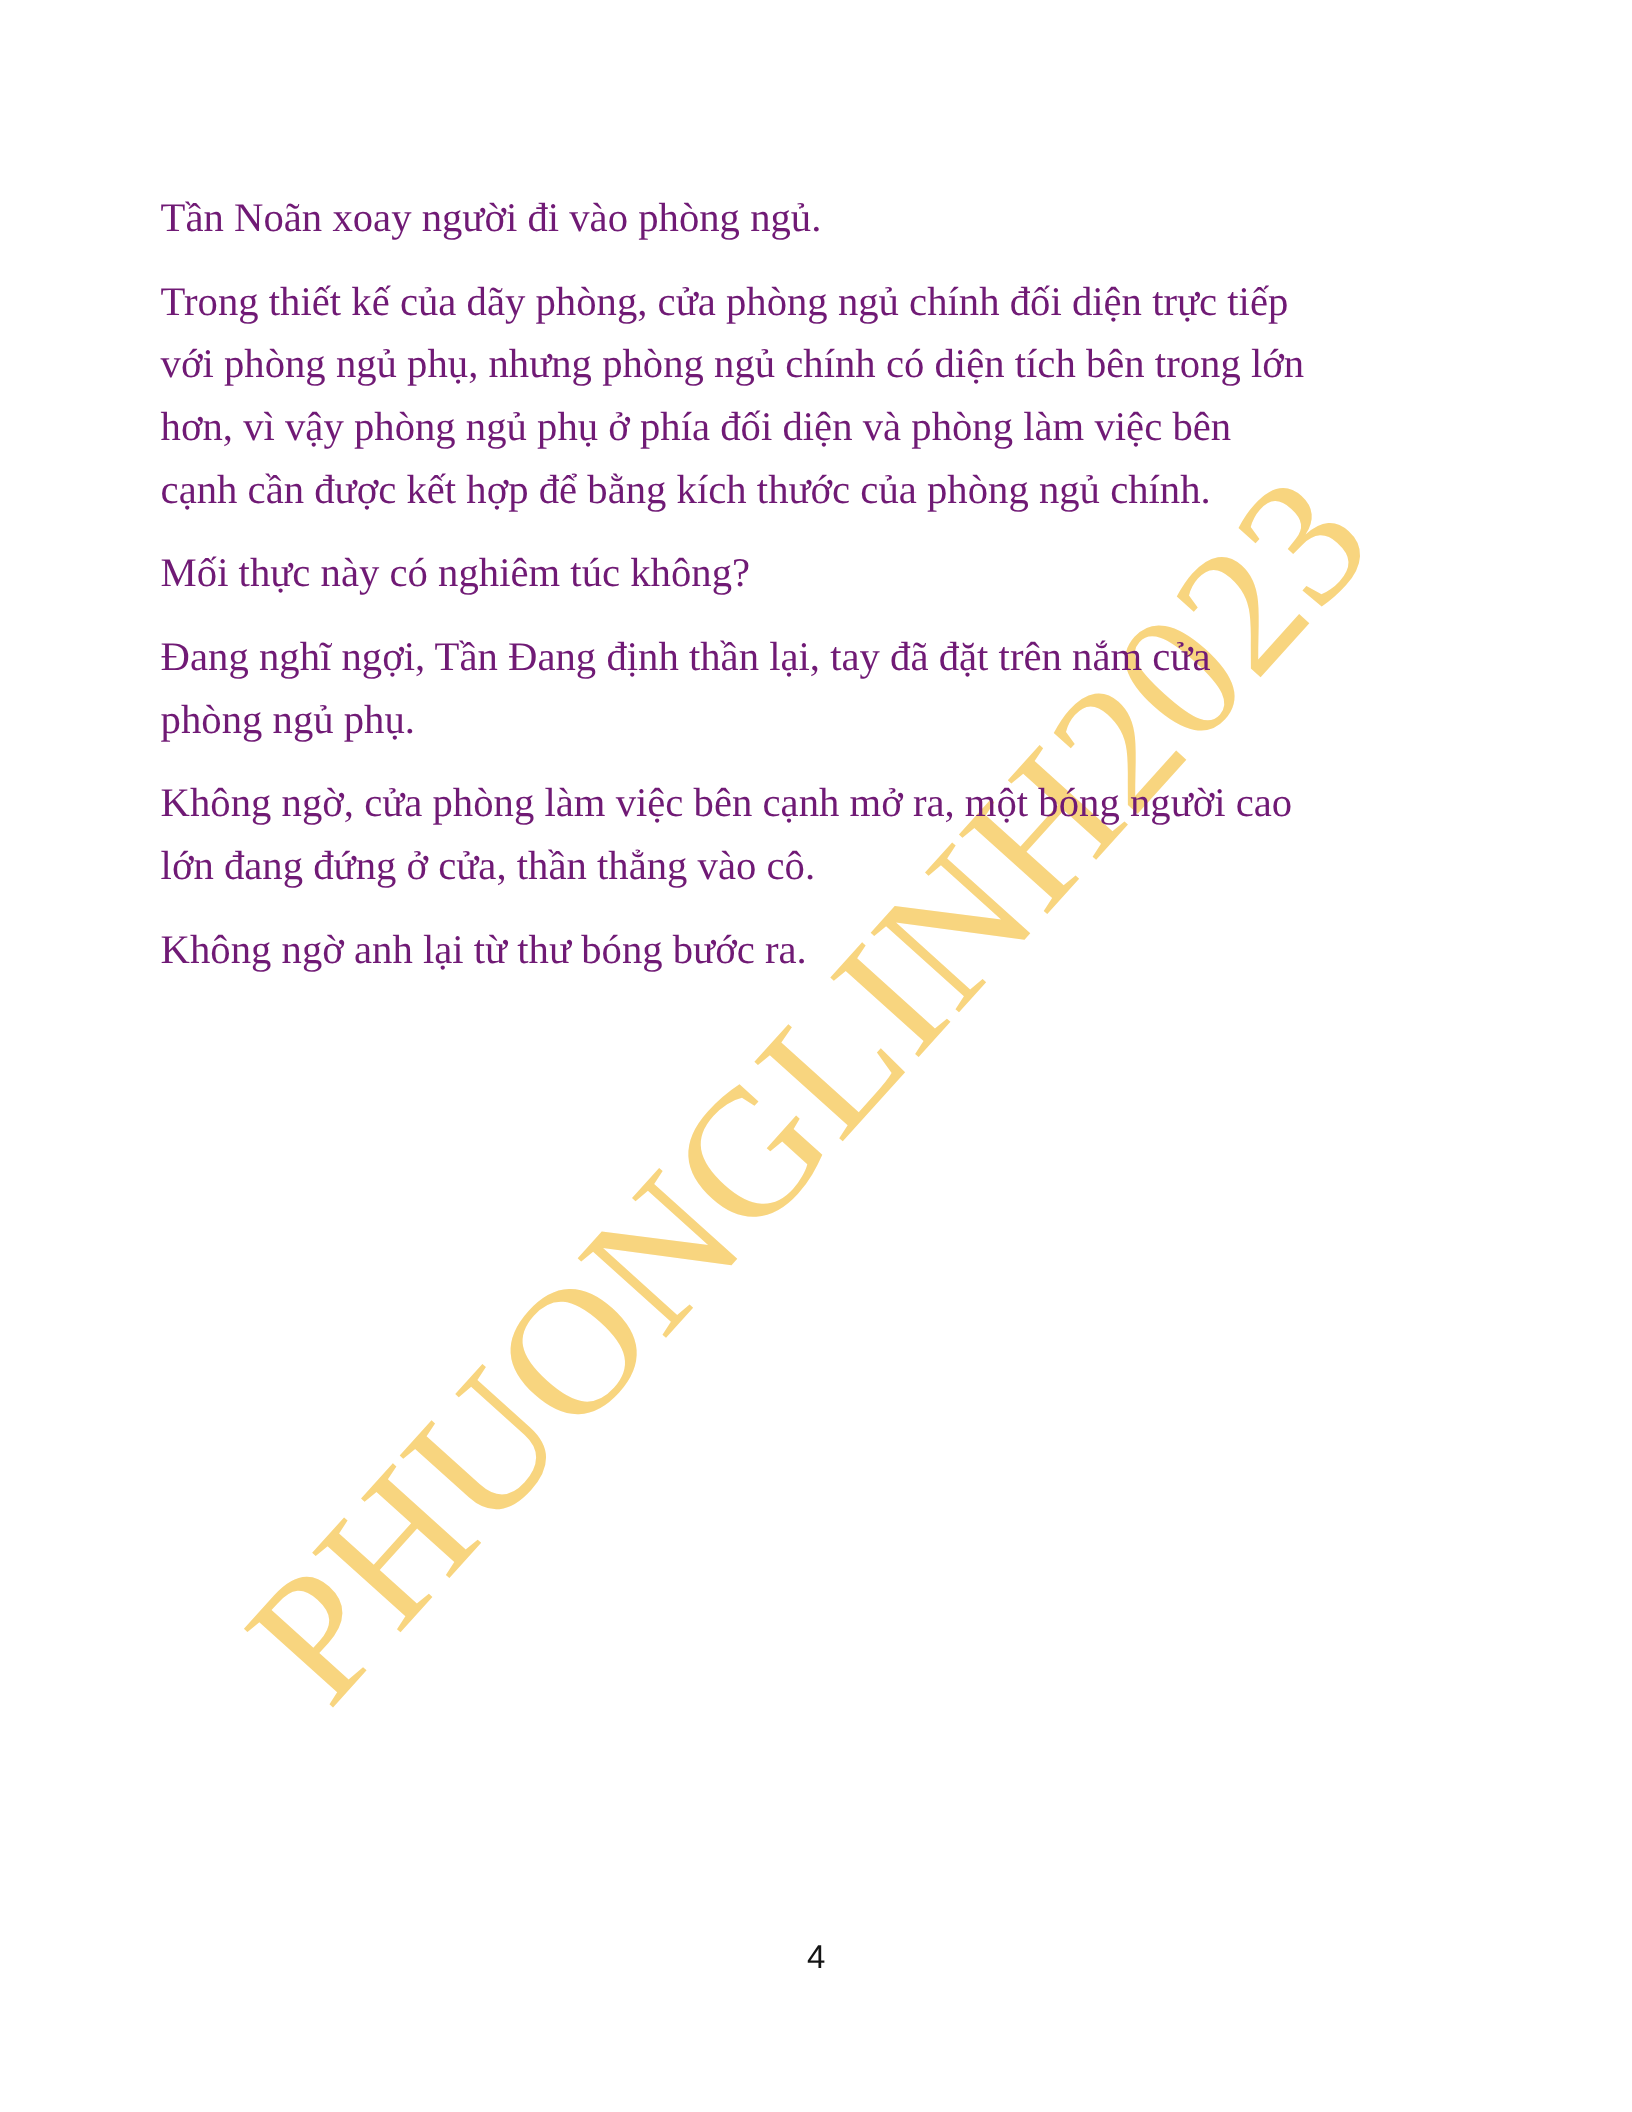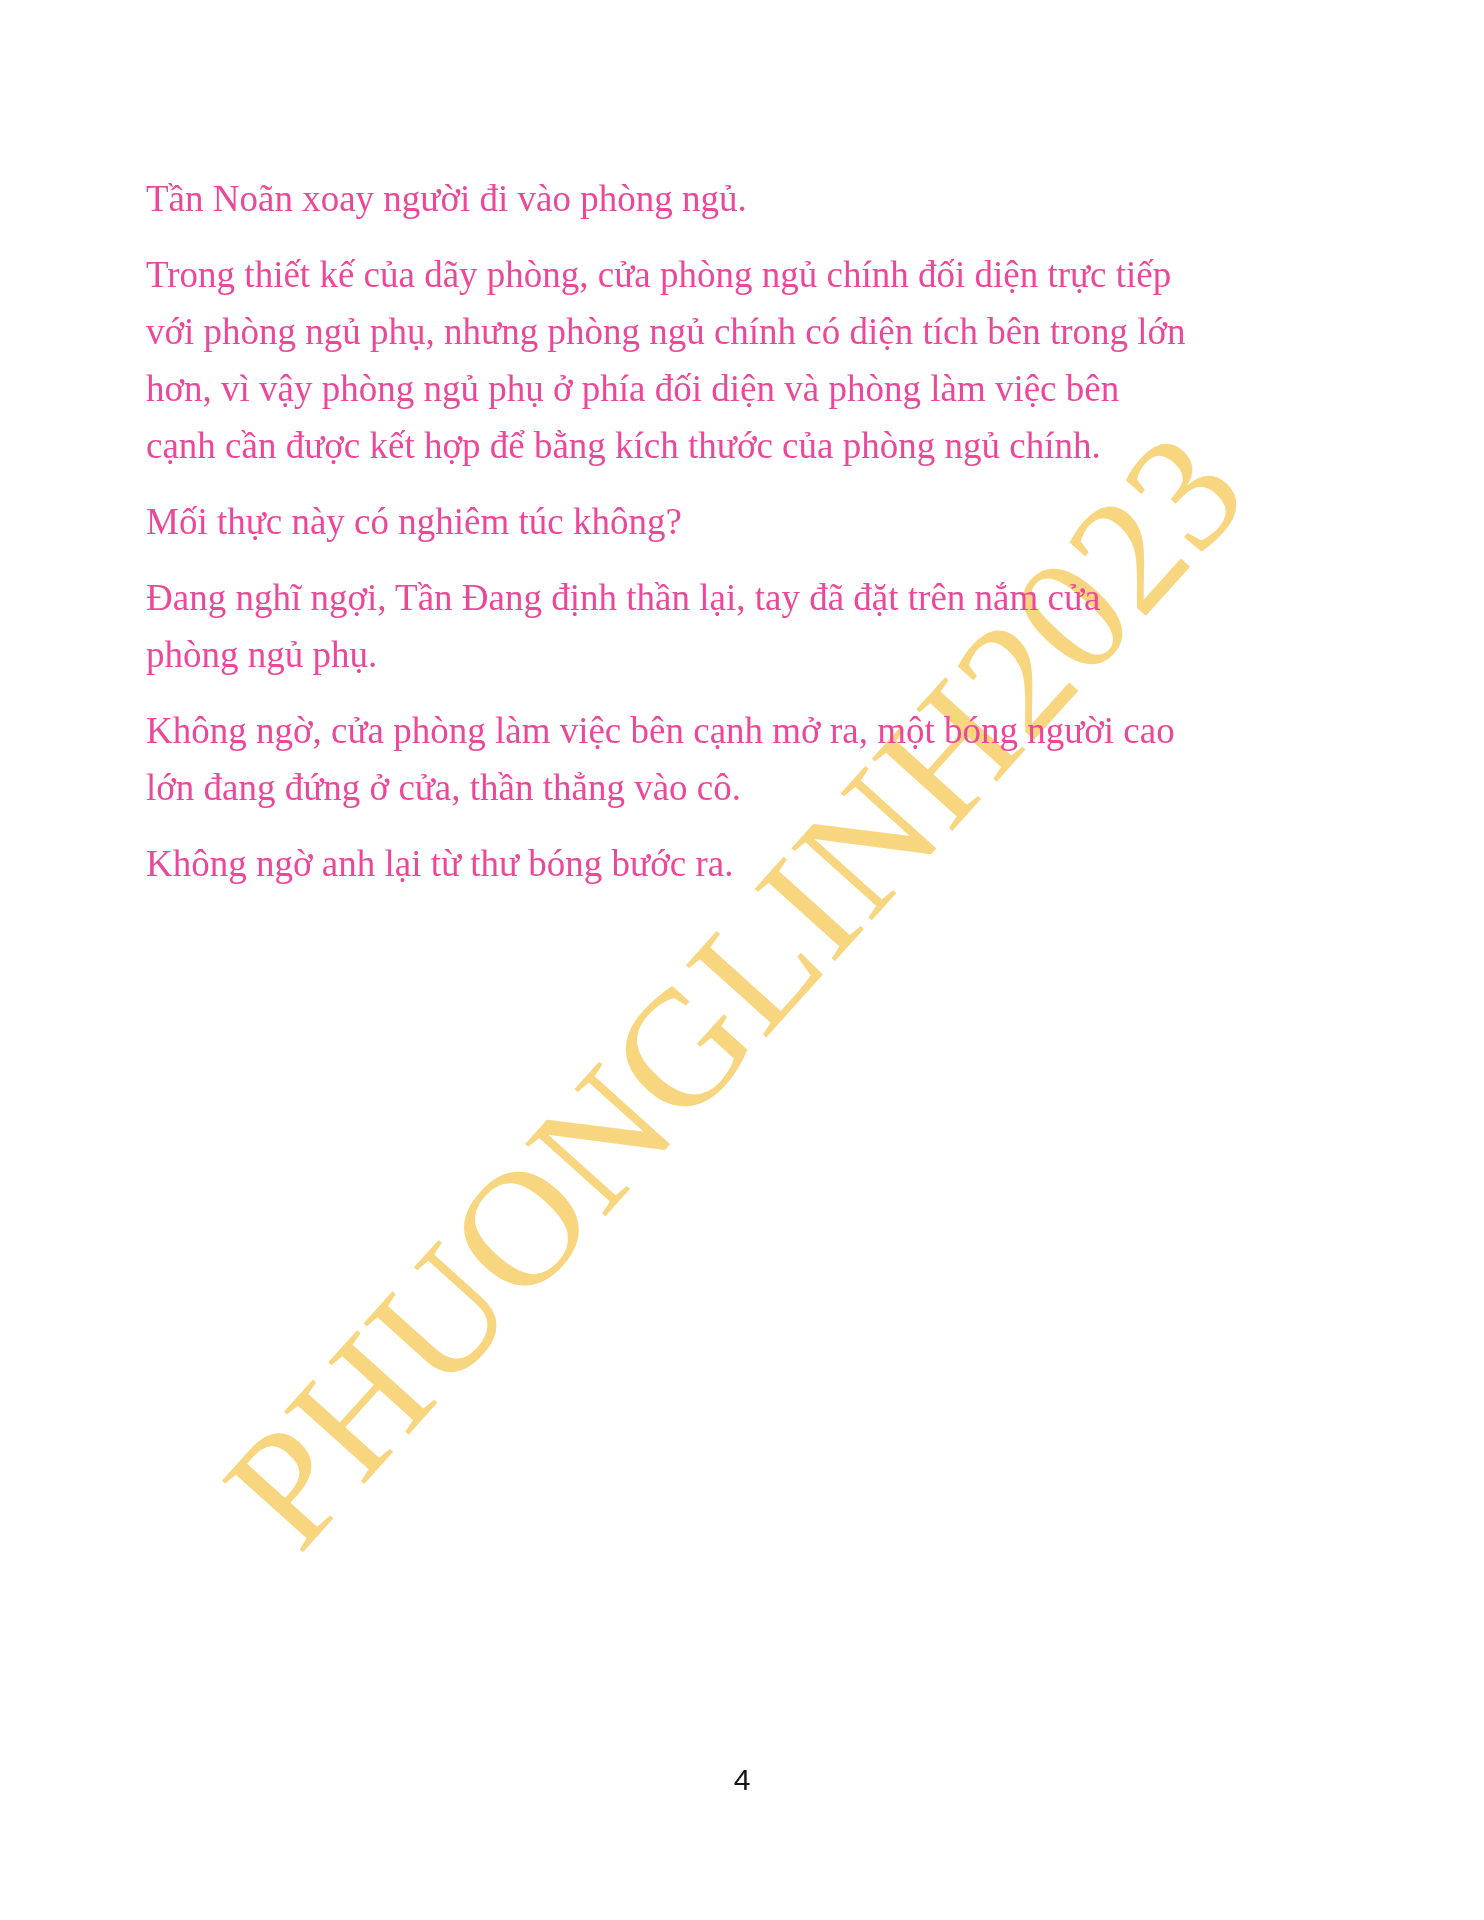--- a/index.html
+++ b/index.html
@@ -30,21 +30,21 @@
     user-select: none;
   }
   .content {
     position: absolute;
     left: 146px;
     top: 170px;
     width: 1048px;
     font-family: "Liberation Serif", serif;
     font-size: 37px;
     line-height: 57px;
-    color: #ec4899;
+    color: #701a75;
     z-index: 2;
     text-align: left;
   }
   .content p {
     margin: 0 0 19px 0;
   }
   .page-number {
     position: absolute;
     left: 0;
     right: 0;

